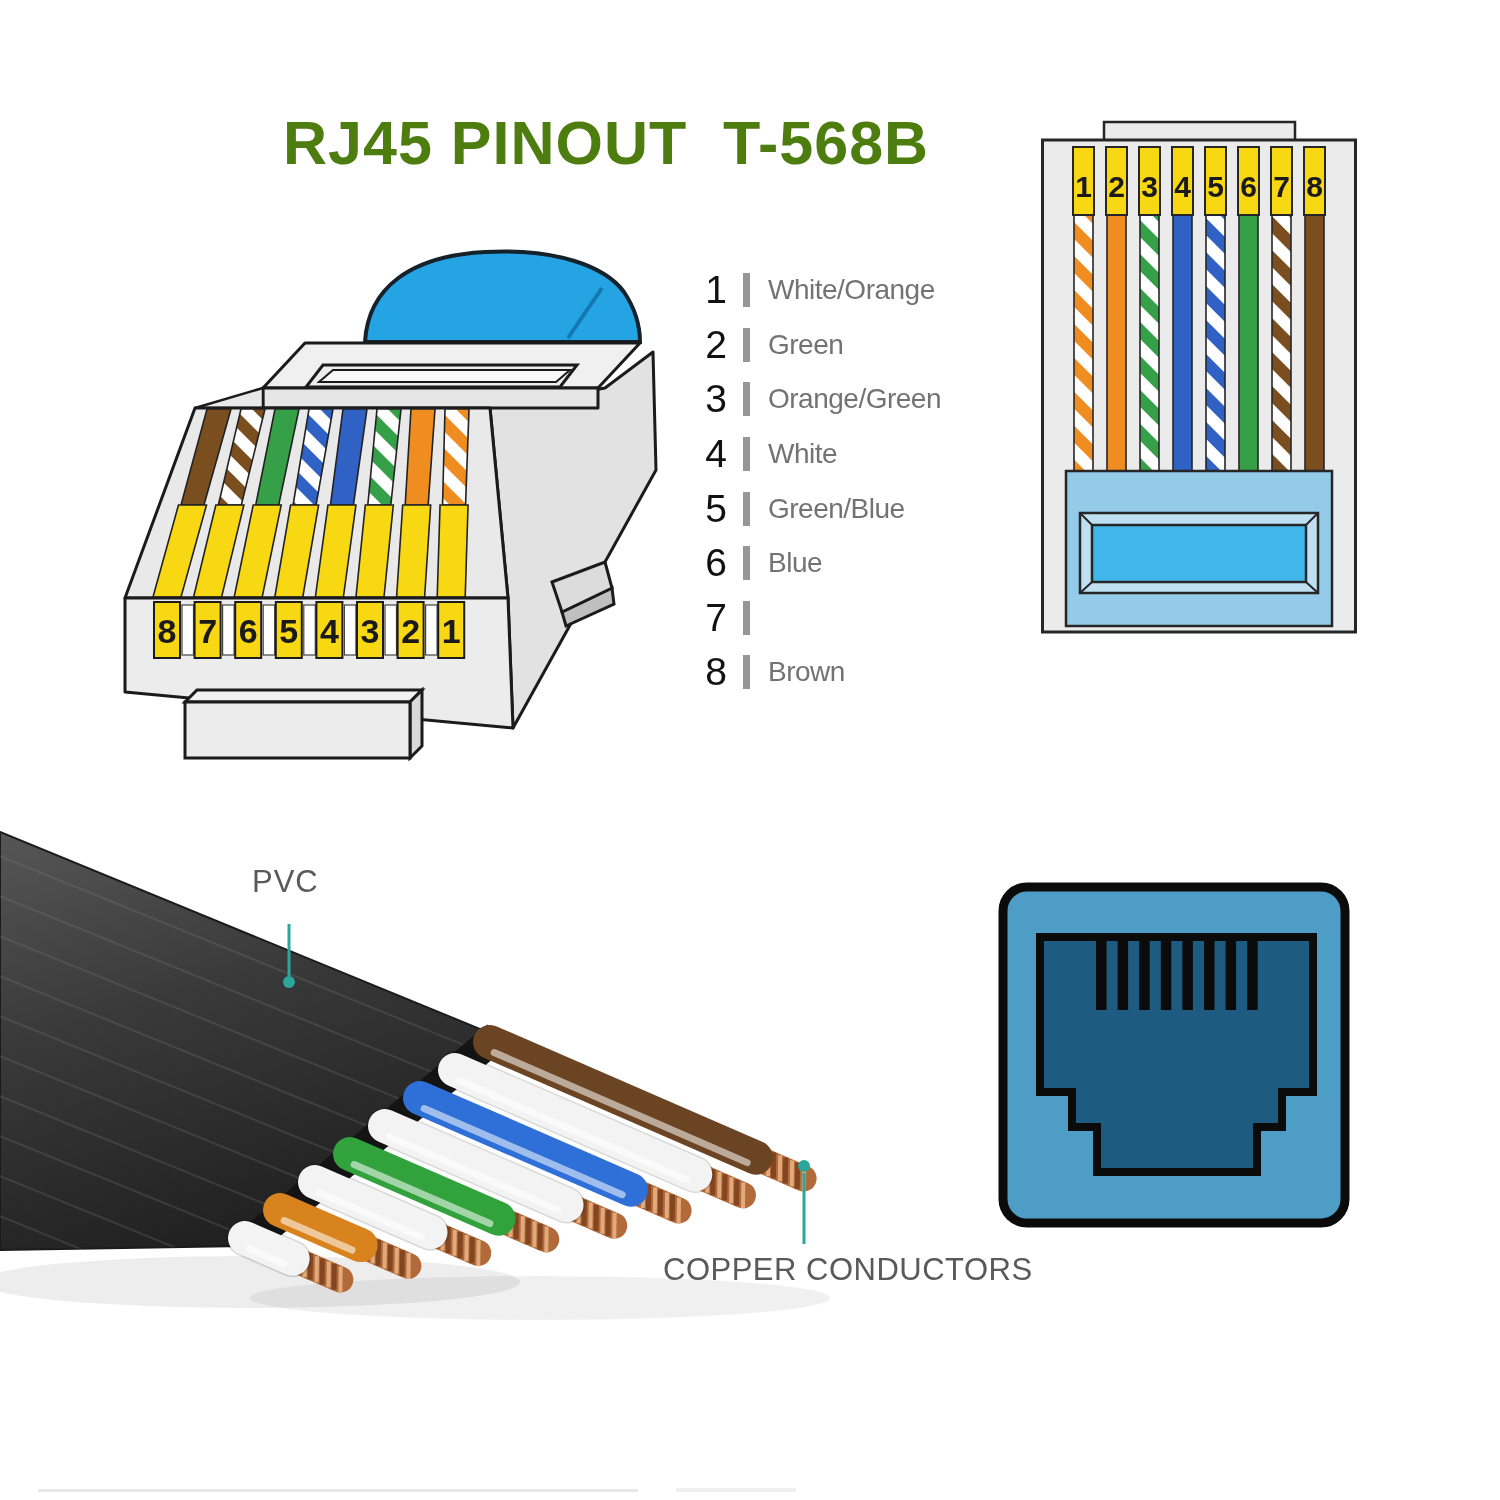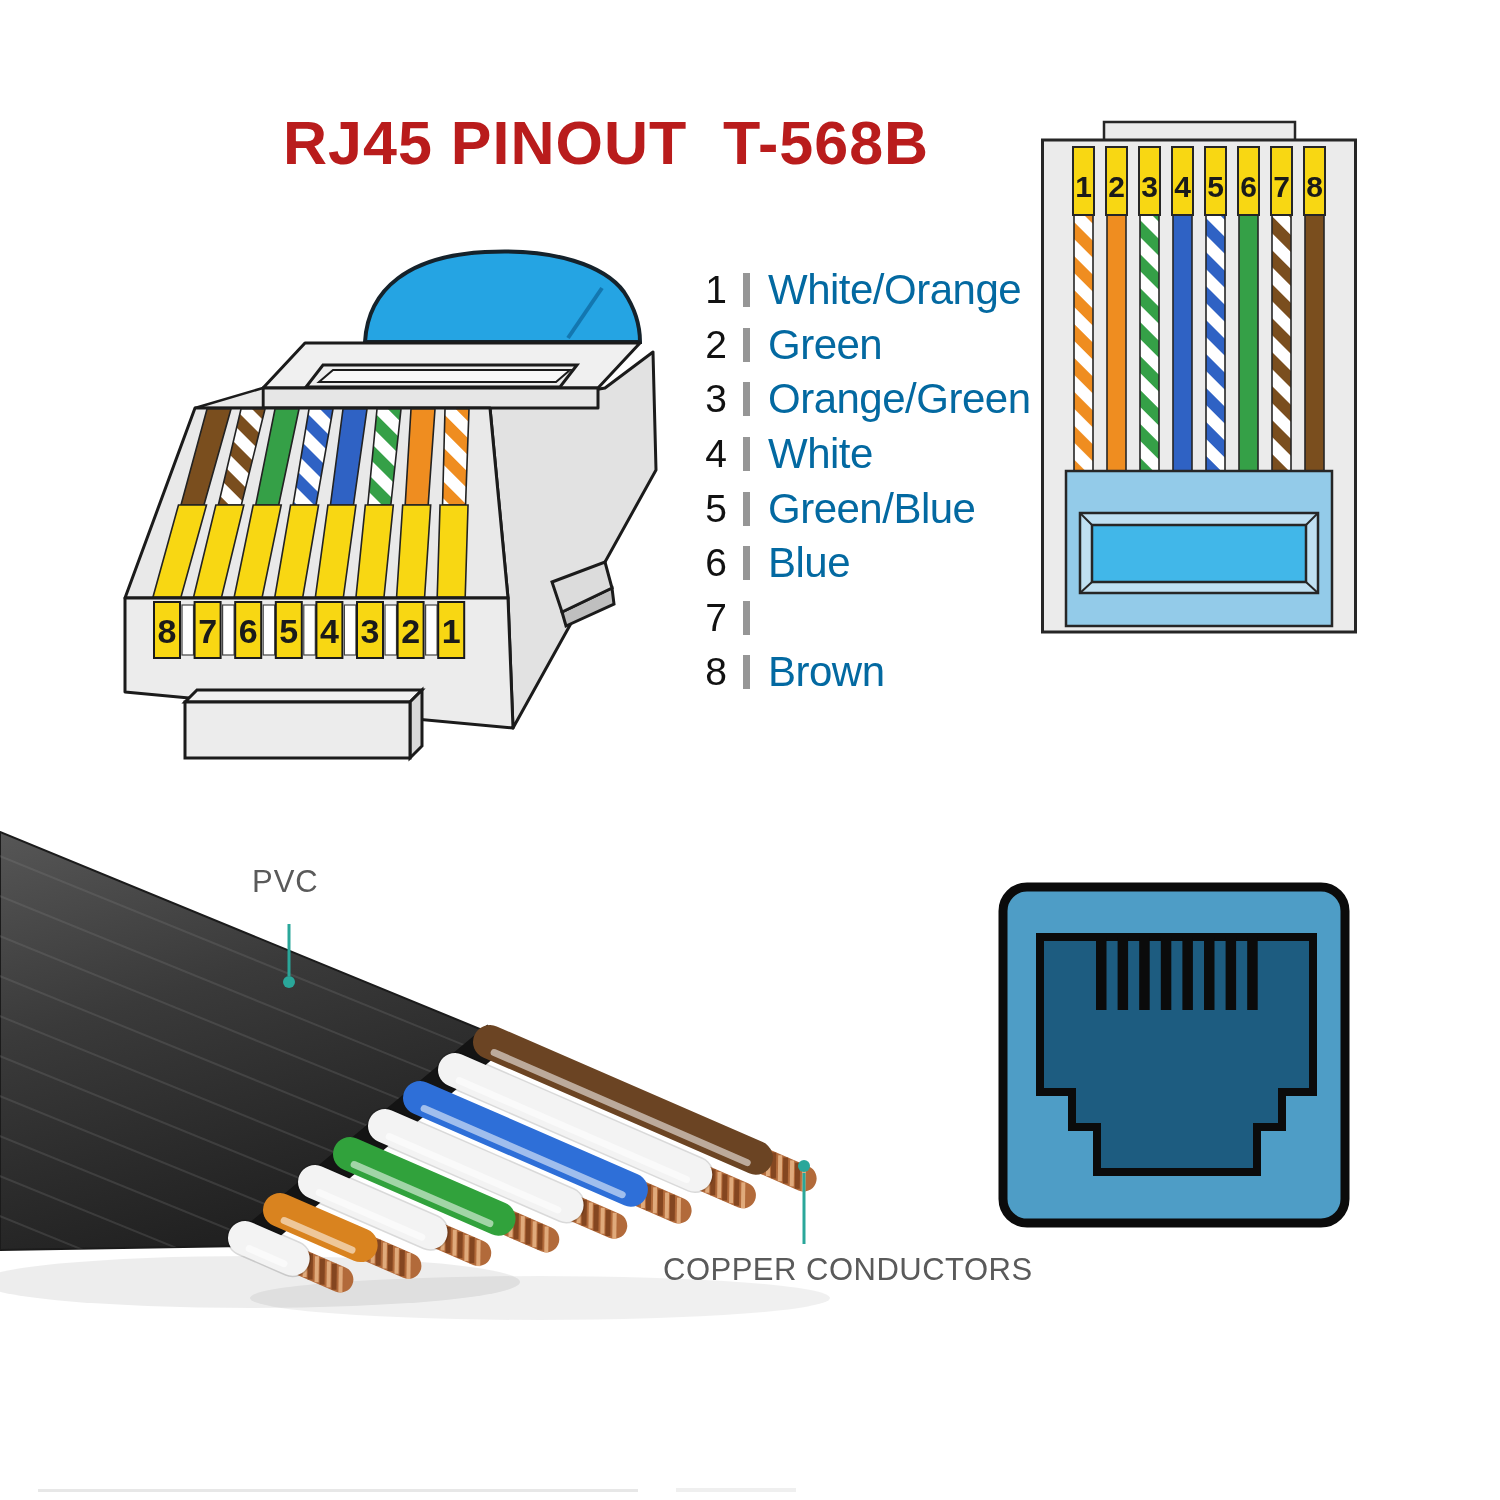--- a/index.html
+++ b/index.html
@@ -1,24 +1,24 @@
 <!DOCTYPE html>
 <html><head>
 <meta charset="utf-8">
 <style>
   html,body{margin:0;padding:0;background:#fff;}
   body{width:1500px;height:1500px;font-family:"Liberation Sans",sans-serif;}
   .stage{position:relative;width:1500px;height:1500px;background:#ffffff;overflow:hidden;}
   .title{position:absolute;left:283px;top:108px;font-size:61px;font-weight:bold;
-         letter-spacing:1px;color:#b91c1c;white-space:pre;}
+         letter-spacing:1px;color:#4d7c0f;white-space:pre;}
   .pin-list{position:absolute;left:697px;top:263px;}
   .pin-row{display:flex;align-items:center;height:54.6px;}
   .pin-num{width:30px;text-align:right;font-size:39px;color:#111;}
   .pin-sep{display:inline-block;width:7px;height:34px;background:#969696;margin:0 18px 0 16px;}
-  .pin-label{font-size:42px;color:#0369a1;letter-spacing:-0.5px;}
+  .pin-label{font-size:28px;color:#737373;letter-spacing:-0.5px;}
   svg{position:absolute;overflow:visible;}
   #plug-iso{left:100px;top:240px;}
   #plug-front{left:1041px;top:121px;}
   #cable{left:0px;top:830px;}
   #jack{left:998px;top:882px;}
   .faint-a{position:absolute;left:38px;top:1489px;width:600px;height:3px;background:#e7e7e7;}
   .faint-b{position:absolute;left:676px;top:1488px;width:120px;height:4px;background:#efefef;}
 </style>
 </head>
 <body>

